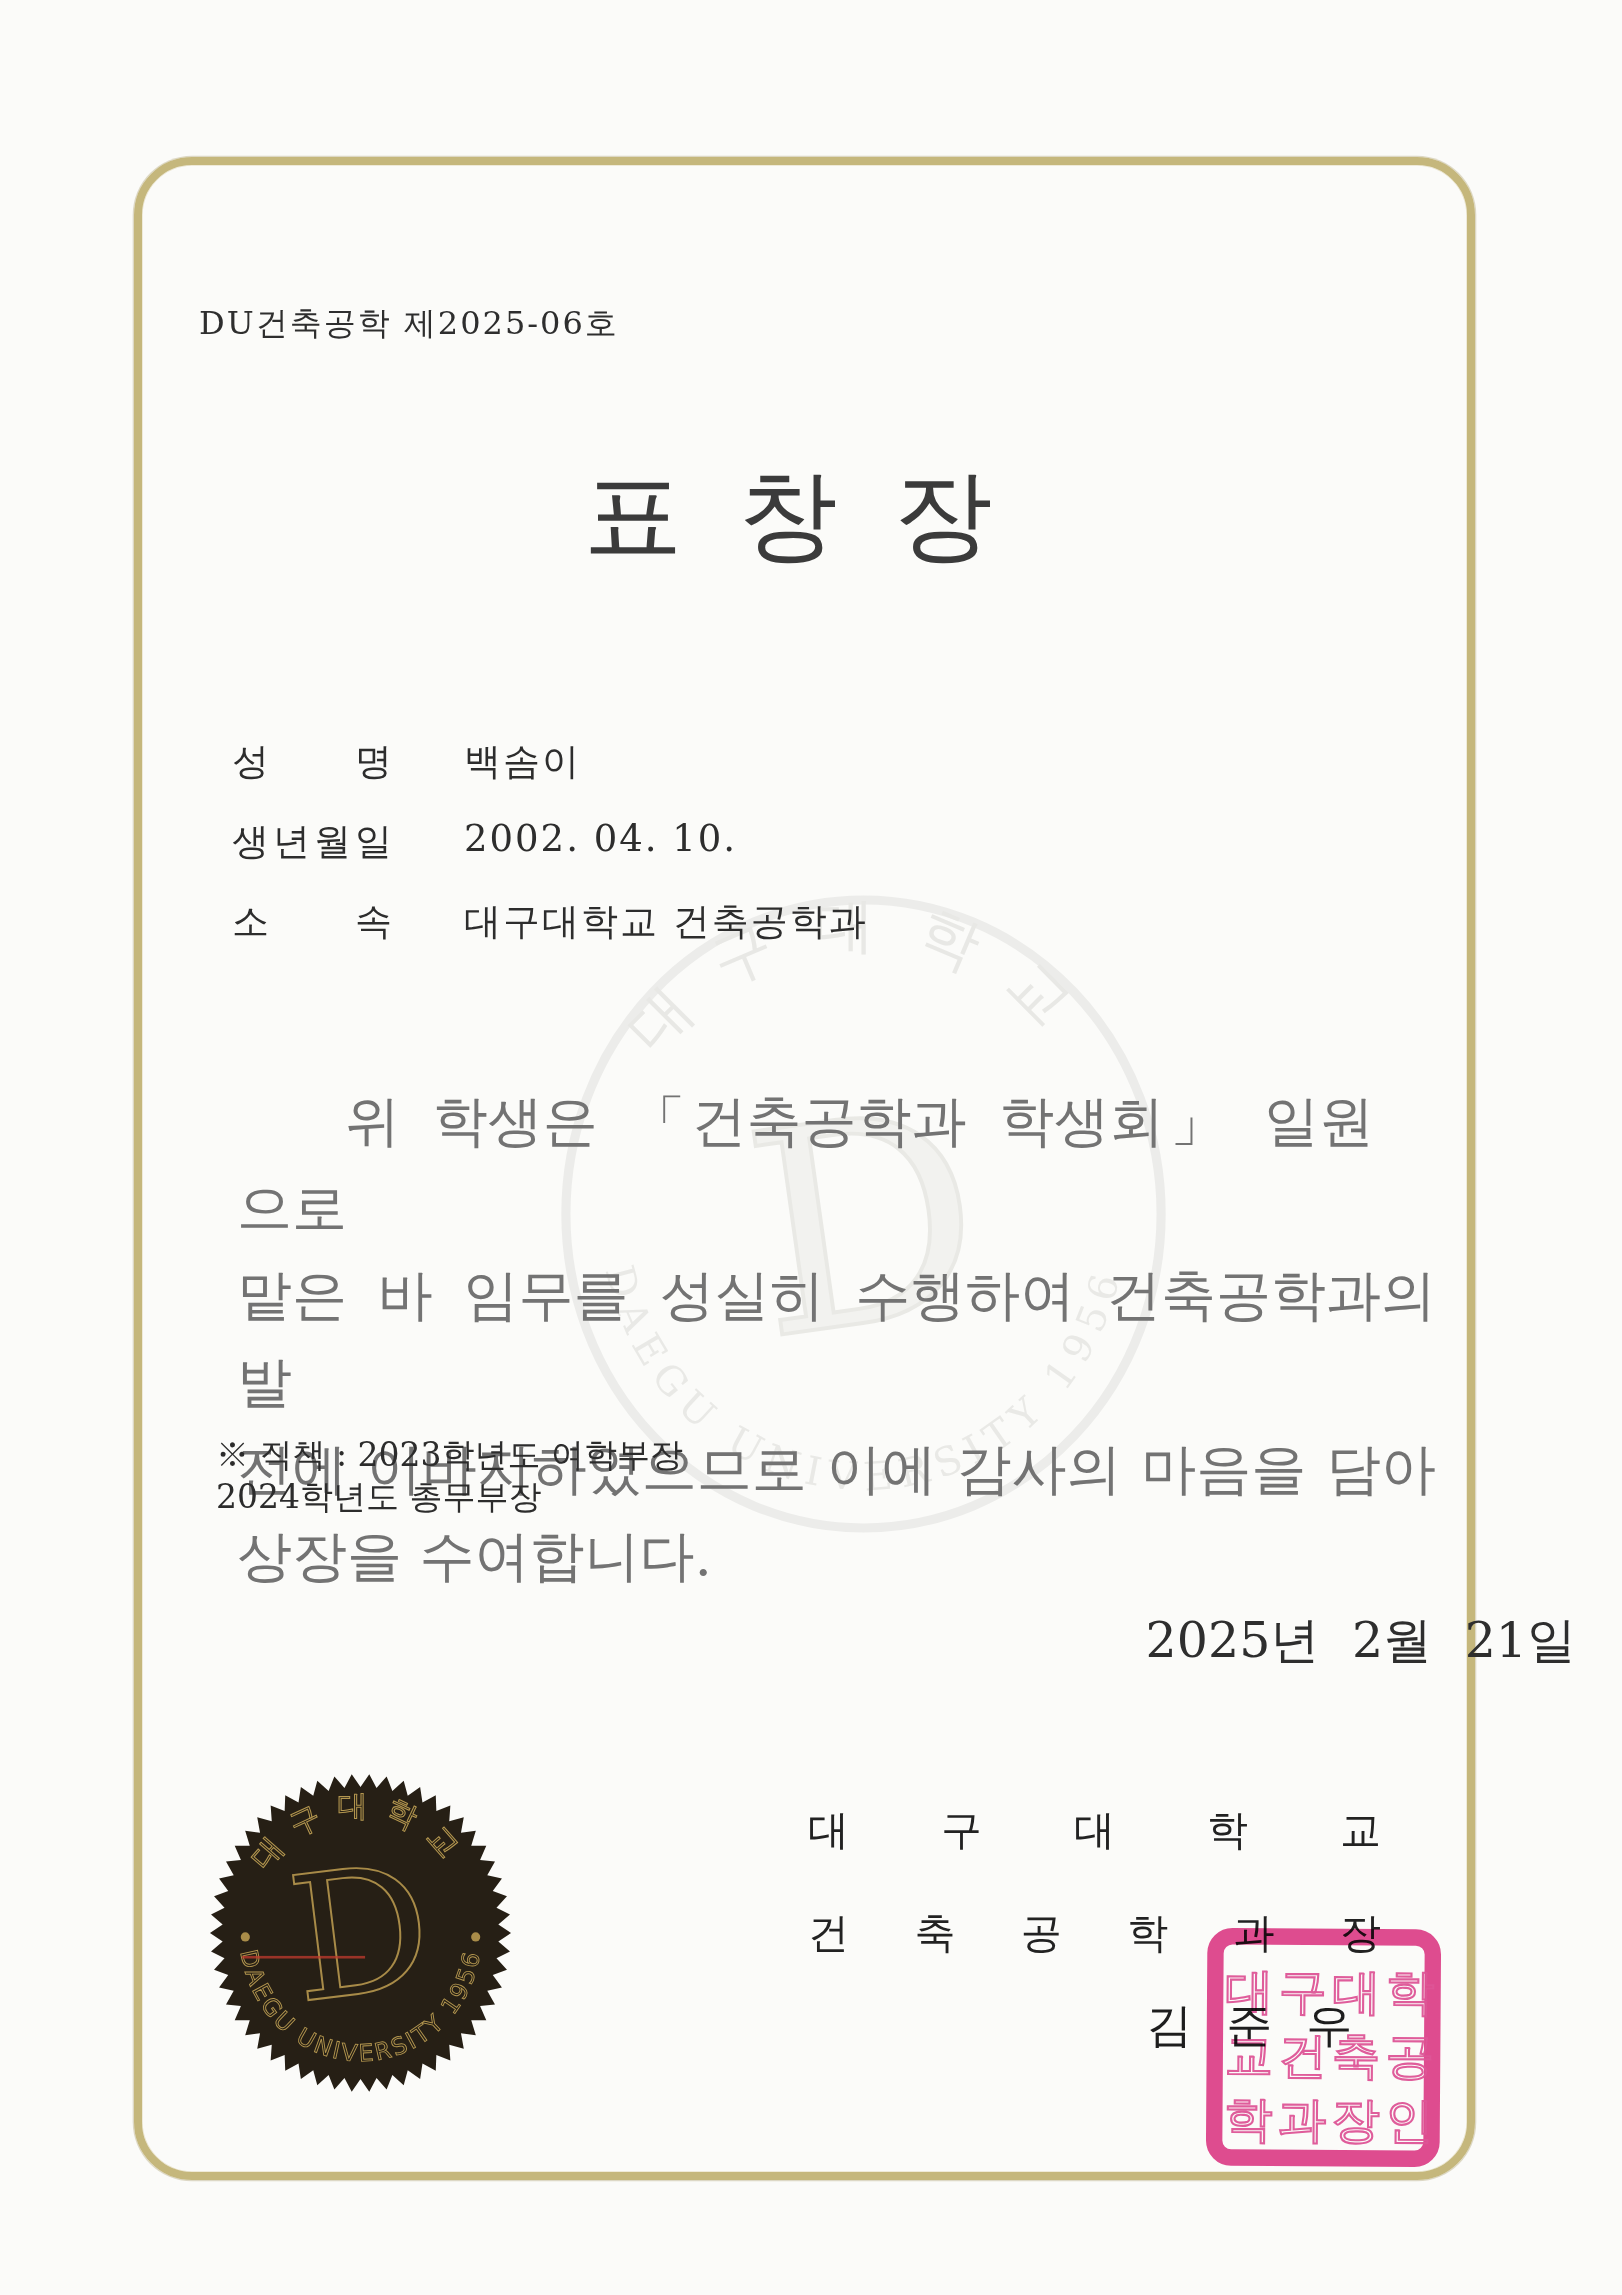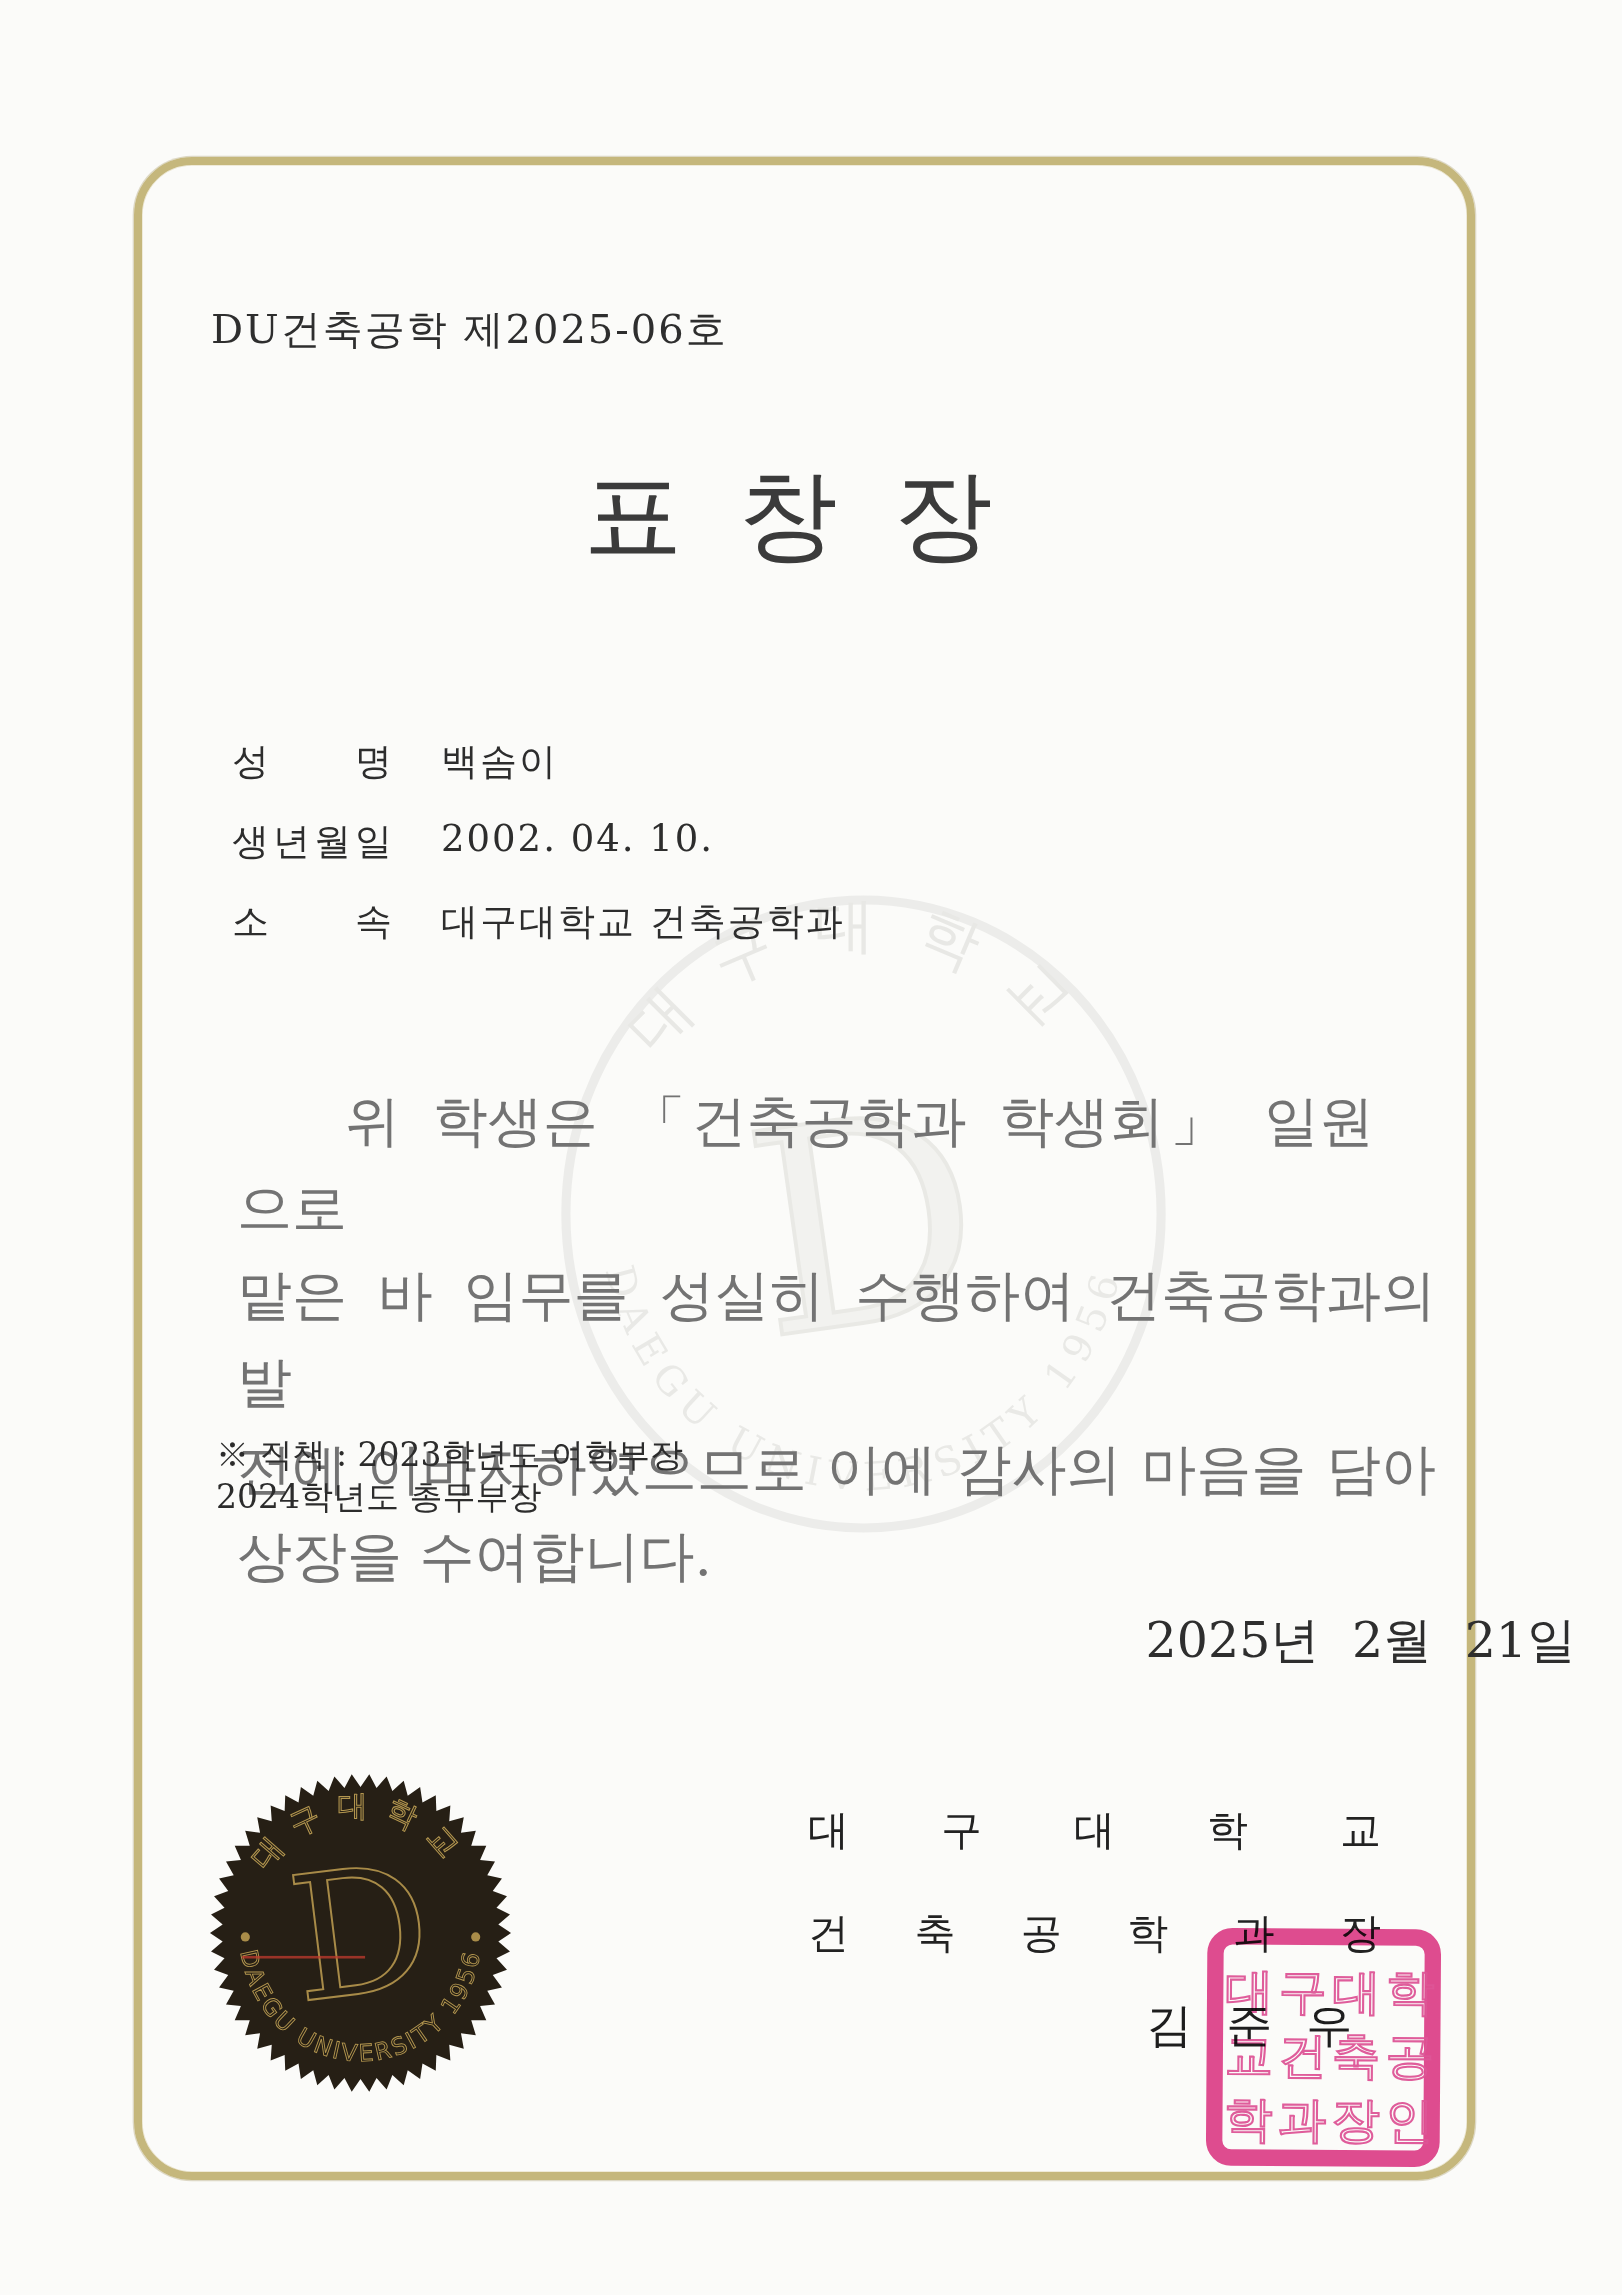--- a/index.html
+++ b/index.html
@@ -14,29 +14,29 @@
   
   .frame{
     position:absolute;left:134px;top:157px;right:147px;bottom:115px;
     border:8.5px solid #c5b77c;
     border-radius:58px;
     box-shadow:0 0 0 1.3px rgba(167,152,100,.35), inset 0 0 0 0.7px rgba(220,210,170,.55);
   }
   
   .watermark{position:absolute;left:543px;top:877px;width:641px;height:674px;pointer-events:none;}
   
-  .doc-number{position:absolute;left:211px;top:302px;font-size:40px;letter-spacing:2px;color:#2e2e2e;white-space:pre;}
+  .doc-number{position:absolute;left:199px;top:302px;font-size:32px;letter-spacing:2px;color:#2e2e2e;white-space:pre;}
   
   .title-row{position:absolute;left:0;right:46px;top:450px;display:flex;justify-content:center;gap:56px;
     font-size:99px;color:#3b3b3b;}
   
   .fields{position:absolute;left:232px;top:737px;font-size:37px;}
   .field-row{display:flex;align-items:flex-start;height:80px;}
   .field-label{display:inline-flex;justify-content:space-between;width:160px;white-space:pre;}
-  .field-value{margin-left:49px;white-space:pre;letter-spacing:2px;}
+  .field-value{margin-left:72px;white-space:pre;letter-spacing:2px;}
   
   .body-text{position:absolute;left:229px;width:1199px;top:1078px;font-size:55px;line-height:87px;color:#737373;margin-left:8px;}
   .body-line{text-align:justify;text-align-last:justify;white-space:normal;}
   .body-line.first{text-indent:108px;padding-right:62px;word-spacing:9.2px;}
   .body-line.last{text-align:right;text-align-last:left;}
   
   .note{position:absolute;left:216px;top:1434px;font-size:33px;line-height:42px;color:#2c2c2c;}
   .note .line2{}
   
   .date-row{position:absolute;left:0;right:46px;top:1608px;text-align:right;font-size:49px;word-spacing:17px;color:#2e2e2e;}

